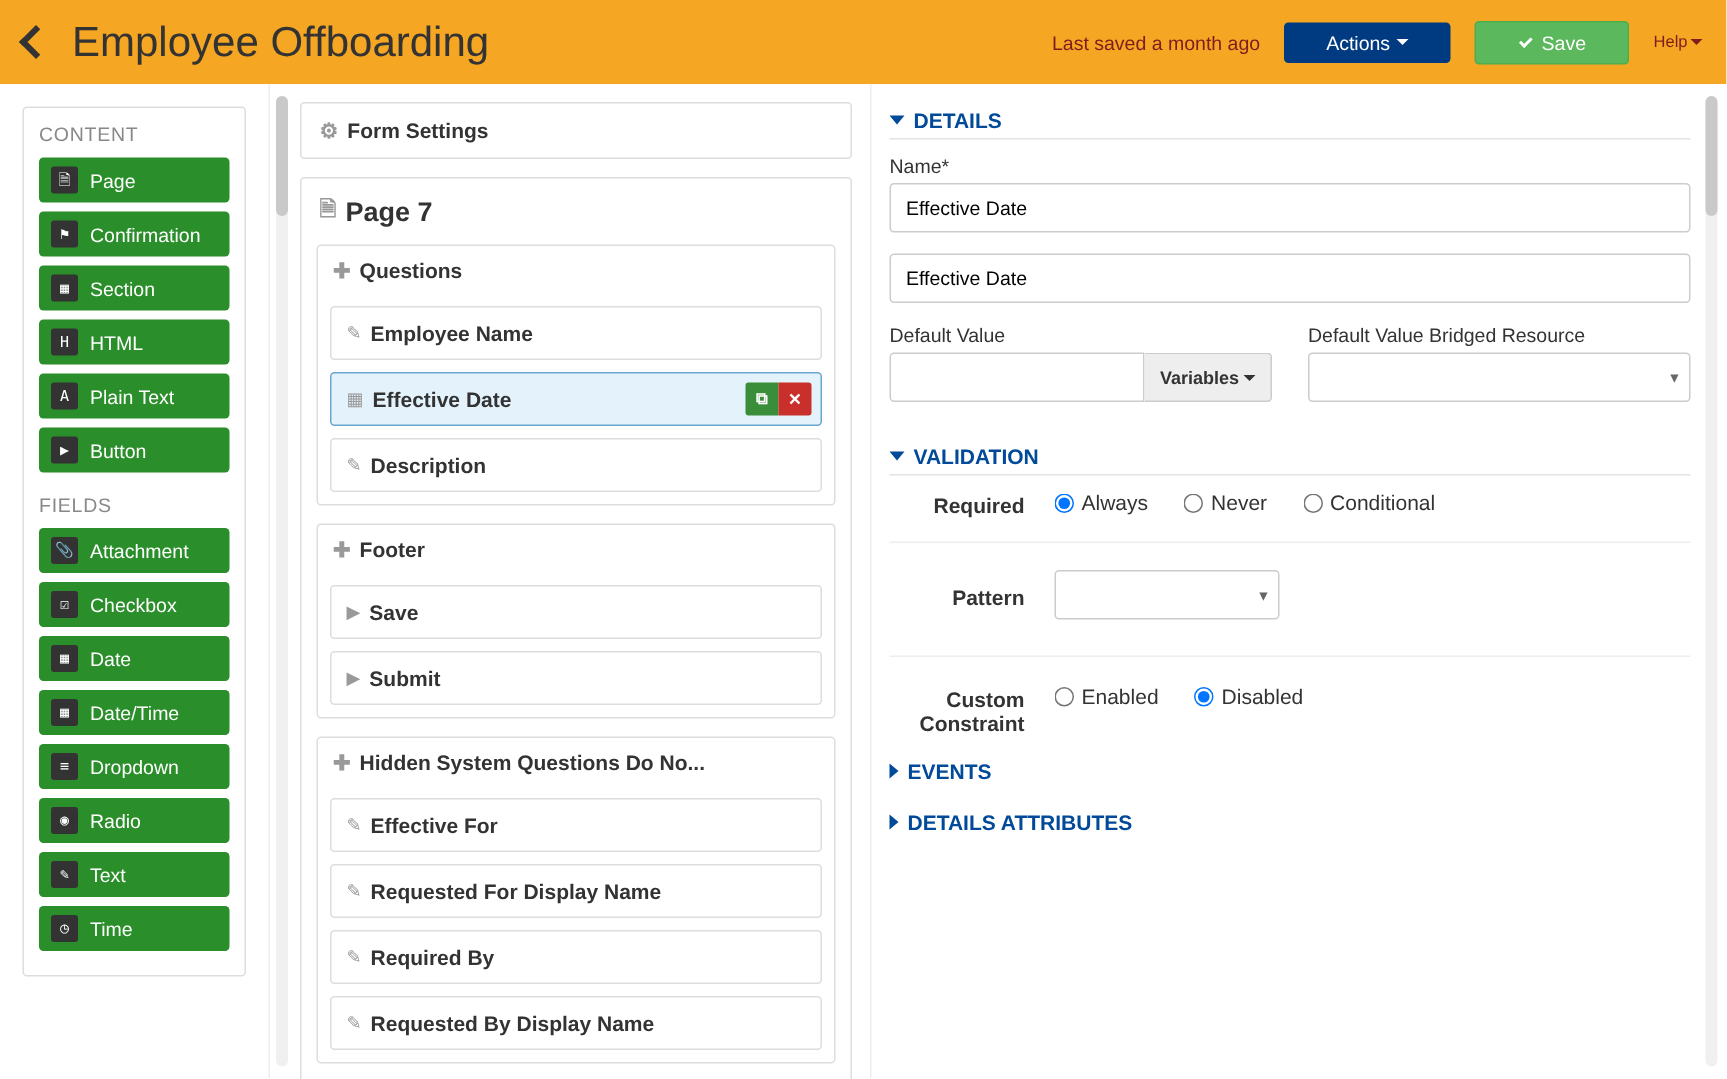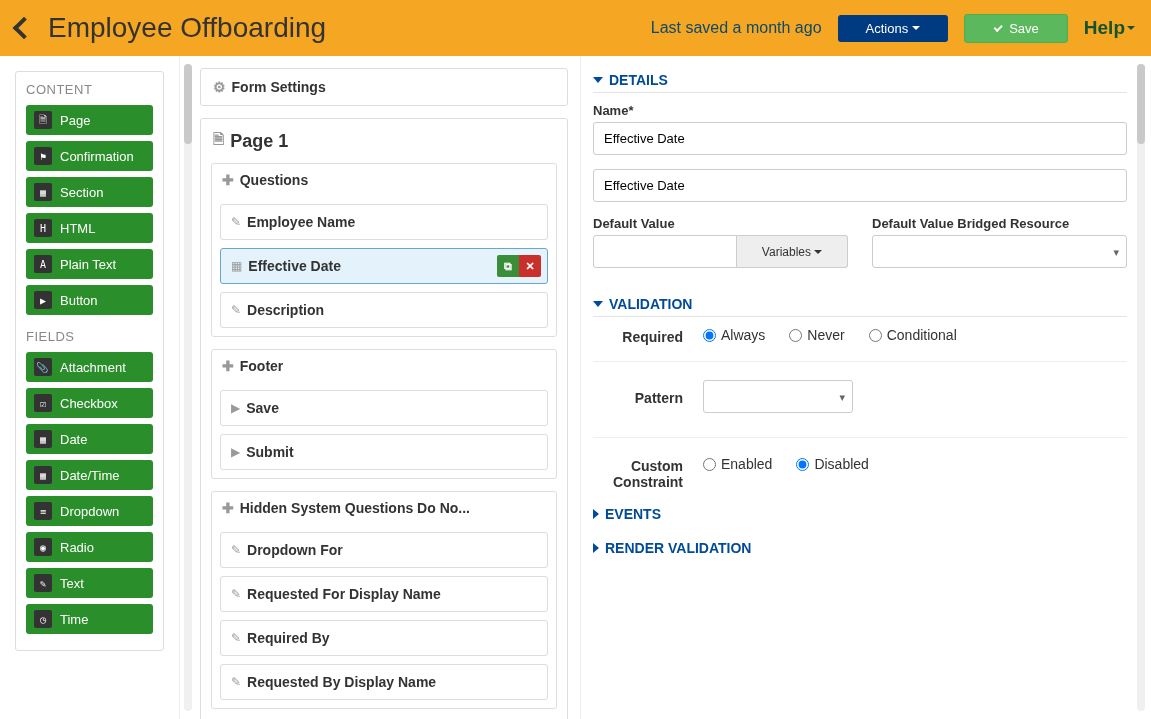--- a/index.html
+++ b/index.html
@@ -2,25 +2,25 @@
 <html><head>
 <meta charset="utf-8">
 <style>
 * { box-sizing: border-box; margin: 0; padding: 0; }
 body { font-family: "Helvetica Neue", Helvetica, Arial, sans-serif; font-size: 14px; color: #333; background: #fff; width: 1151px; height: 719px; overflow: hidden; }
 
 
 .header { background: #f5a623; height: 56px; display: flex; align-items: center; padding: 0 16px; gap: 16px; }
 .back-icon { width: 16px; height: 16px; border-left: 4px solid #333; border-bottom: 4px solid #333; transform: rotate(45deg); cursor: pointer; }
 .page-title { font-size: 28px; font-weight: 400; color: #333; flex: 1; }
-.last-saved { color: #0c4a6e; font-size: 16px; }
+.last-saved { color: #7f1d1d; font-size: 13px; }
 .btn { padding: 6px 28px; border-radius: 3px; font-size: 13px; cursor: pointer; border: none; display: inline-flex; align-items: center; gap: 4px; }
 .btn-actions { background: #003a80; color: #fff; }
 .btn-save { background: #5cb85c; color: #fff; border: 1px solid #4cae4c; }
-.help-link { color: #14532d; font-size: 19px; cursor: pointer; display: inline-flex; align-items: center; gap: 2px; font-weight: bold; }
+.help-link { color: #7f1d1d; font-size: 11px; cursor: pointer; display: inline-flex; align-items: center; gap: 2px; }
 .caret { width: 0; height: 0; border-left: 4px solid transparent; border-right: 4px solid transparent; border-top: 4px solid currentColor; display: inline-block; }
 .check { display: inline-block; width: 12px; height: 12px; position: relative; }
 .check::after { content: ""; position: absolute; left: 2px; top: 5px; width: 3px; height: 6px; border: solid #fff; border-width: 0 2px 2px 0; transform: rotate(45deg) translate(-2px,-3px); }
 
 
 .main { display: flex; height: calc(719px - 56px); }
 .left-col { width: 180px; padding: 15px; border-right: 1px solid #eee; overflow-y: auto; }
 .left-col .panel { border: 1px solid #ddd; border-radius: 3px; padding: 10px; margin-bottom: 10px; background:#fff;}
 .mid-wrap { flex: 0 0 400px; display: flex; }
 .mid-scroll { width: 8px; background: #f0f0f0; border-radius: 4px; margin: 8px 4px; position:relative; }
@@ -53,27 +53,27 @@
 
 
 .accordion { margin-bottom: 14px; }
 .acc-header { color: #004a99; font-weight: 700; display:flex; align-items:center; gap:6px; cursor:pointer; padding-bottom:4px;}
 .acc-header.line { border-bottom: 1px solid #e3e3e3; position:relative;}
 .acc-header.line::after{ content:""; position:absolute; left: calc(var(--titlew,70px) + 18px); right:0; top:50%; }
 .tri-down { width:0;height:0;border-left:5px solid transparent;border-right:5px solid transparent;border-top:6px solid #004a99; }
 .tri-right { width:0;height:0;border-top:5px solid transparent;border-bottom:5px solid transparent;border-left:6px solid #004a99; }
 .acc-body { padding: 10px 0 0 0; }
 .form-row { margin-bottom: 14px; }
-.form-row label { font-weight: 700; font-size: 13px; display:block; margin-bottom: 4px; }
+.form-row label { font-weight: 400; font-size: 13px; display:block; margin-bottom: 4px; }
 .form-control { width: 100%; border: 1px solid #ccc; border-radius: 3px; padding: 8px 10px; font-size: 13px; background:#fff; }
 .two-col { display:flex; gap: 24px; }
 .two-col > div { flex:1; }
 .input-group { display:flex; width: 100%; }
 .input-group .form-control { border-top-right-radius:0; border-bottom-right-radius:0; }
-.input-group .addon { border:1px solid #ccc; border-left:none; background:#eee; padding:8px 25px; font-size:12px; border-radius:0 3px 3px 0; display:flex; align-items:center; gap:3px; cursor:pointer; }
+.input-group .addon { border:1px solid #ccc; border-left:none; background:#eee; padding:8px 10px; font-size:12px; border-radius:0 3px 3px 0; display:flex; align-items:center; gap:3px; cursor:pointer;font-weight:bold; }
 .select { appearance:none; background: #fff; }
 .select-wrap{position:relative;}
 .select-caret{position:absolute;right:8px;top:50%;transform:translateY(-50%);font-size:11px;color:#666;pointer-events:none;}
 .radio-row { display:flex; align-items:flex-start; gap: 20px; margin-bottom:16px; }
 .radio-label { font-weight:700; width: 90px; text-align:right; padding-top:2px;}
 .radio-opts { display:flex; gap: 24px; align-items:center; }
 .radio-opts label { font-weight:400; display:flex; align-items:center; gap:5px; }
 .msg-row{display:flex;gap:20px;align-items:center;margin-bottom:20px;}
 .msg-row .radio-label{padding-top:8px;}
 .msg-row .form-control{flex:1;}
@@ -180,21 +180,21 @@
       <div class="mid-box">
         <div class="mid-box-header">
           <span class="gear glyph">⚙</span>
           <span>Form Settings</span>
         </div>
       </div>
 
       <div class="mid-box">
         <div class="mid-box-header">
           <span class="page-icon glyph">🗎</span>
-          <span style="font-size:18px;">Page 1</span>
+          <span style="font-size:18px;">Page 7</span>
         </div>
         <div class="page-body" id="sections-container">
             <div class="sub-box">
               <div class="sub-header">
                 <span class="puzzle glyph">✚</span>
                 <span>Questions</span>
               </div>
               <div class="sub-body">
                 <div class="field-item">
                   <span class="item-icon glyph">✎</span>
@@ -231,21 +231,21 @@
               </div>
             </div>
             <div class="sub-box">
               <div class="sub-header">
                 <span class="puzzle glyph">✚</span>
                 <span>Hidden System Questions Do No...</span>
               </div>
               <div class="sub-body">
                 <div class="field-item">
                   <span class="item-icon glyph">✎</span>
-                  <span>Dropdown For</span>
+                  <span>Effective For</span>
                 </div>
                 <div class="field-item">
                   <span class="item-icon glyph">✎</span>
                   <span>Requested For Display Name</span>
                 </div>
                 <div class="field-item">
                   <span class="item-icon glyph">✎</span>
                   <span>Required By</span>
                 </div>
                 <div class="field-item">
@@ -348,21 +348,21 @@
 
       <div class="accordion">
         <div class="acc-header">
           <span class="tri-right"></span>
           <span>EVENTS</span>
         </div>
       </div>
       <div class="accordion">
         <div class="acc-header">
           <span class="tri-right"></span>
-          <span>RENDER VALIDATION</span>
+          <span>DETAILS ATTRIBUTES</span>
         </div>
       </div>
 
     </div>
     <div class="mid-scroll" style="margin:8px 6px 8px 2px;"></div>
   </div>
 
 </div>
 
 </body></html>

